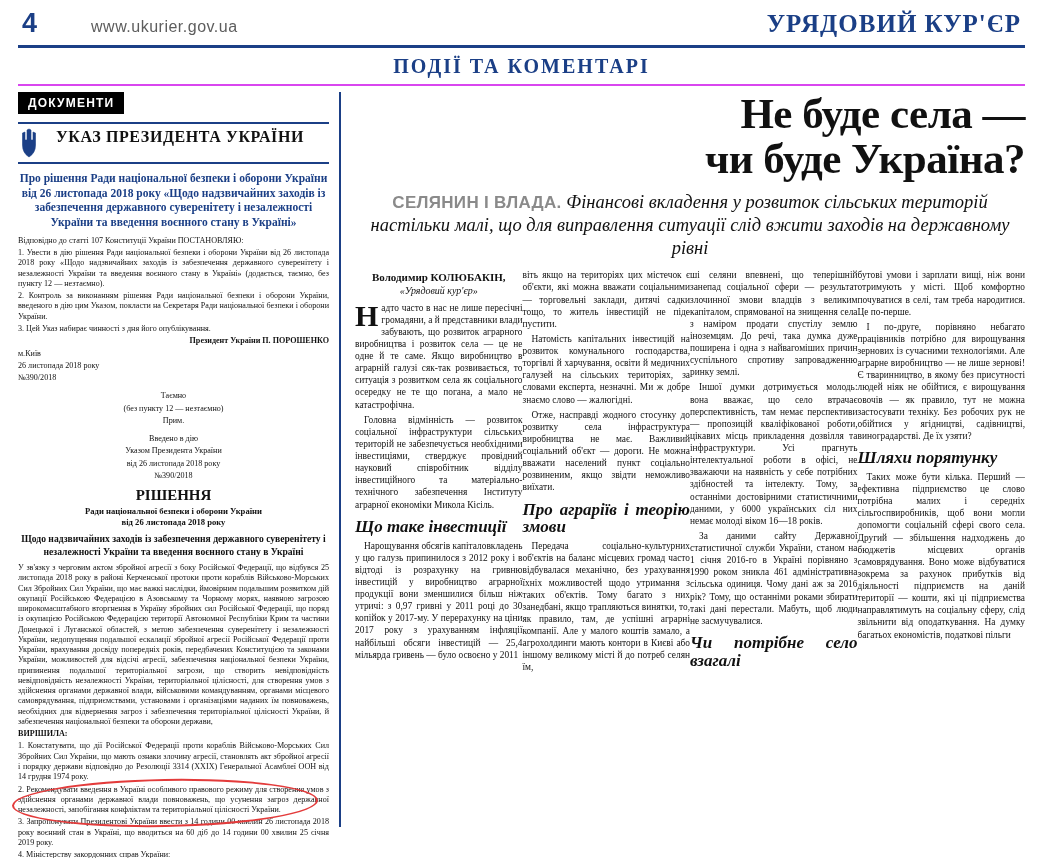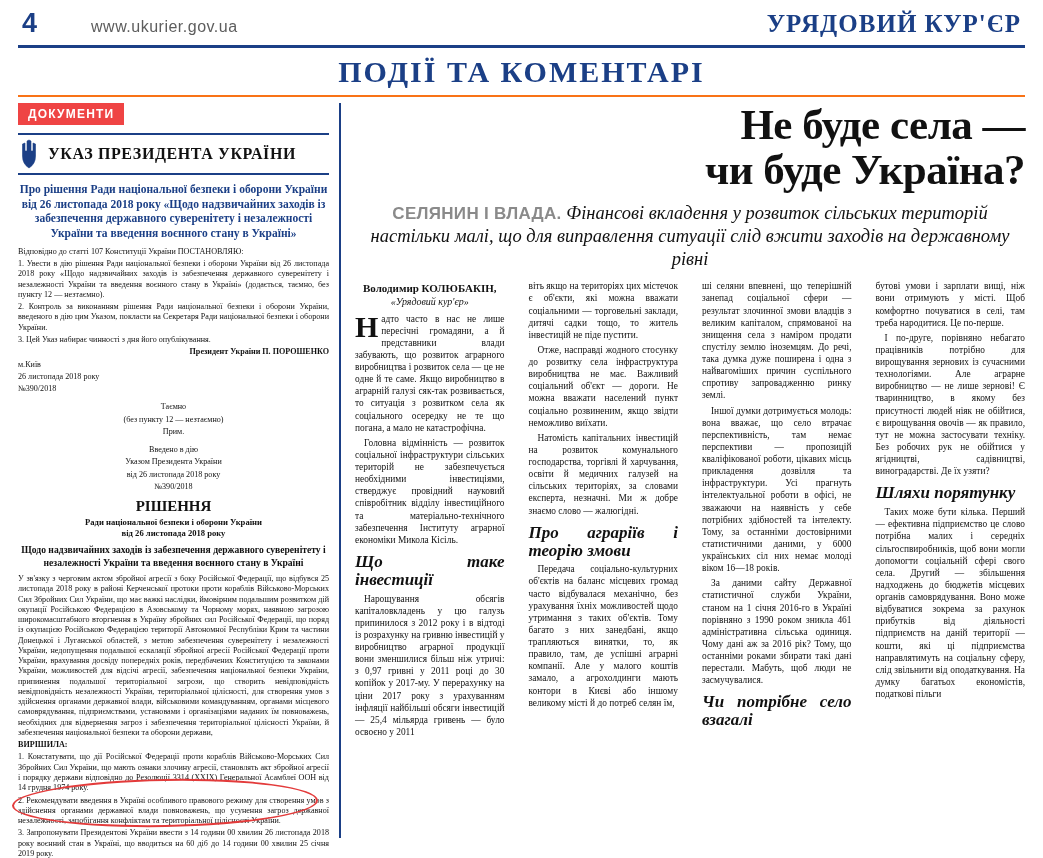--- a/index.html
+++ b/index.html
@@ -32,42 +32,42 @@
   .paper-name {
     font-family:"Liberation Serif", serif;
     font-size:25px; font-weight:bold; color:#1b3f86;
     letter-spacing:1px;
   }
 
   .section-title {
     text-align:center;
     font-family:"Liberation Serif", serif;
     font-weight:bold;
-    font-size:30px;
+    font-size:20px;
     color:#1b3f86;
     letter-spacing:2px;
     padding:7px 0 6px 0;
-    border-bottom:2px solid #f97316;
+    border-bottom:2px solid #d946ef;
   }
 
   
   .content { display:flex; margin-top:6px; height:735px; }
   .left-col { width:323px; padding-right:10px; border-right:2px solid #1b3f86; }
   .right-col { flex:1; padding-left:14px; }
 
   
   .doc-badge {
-    background:#ef4444; color:#fff;
+    background:#000000; color:#fff;
     font-family:"Liberation Sans", sans-serif;
     font-weight:bold; font-size:12px; letter-spacing:1.2px;
     padding:4px 10px; display:inline-block;
     margin-bottom:8px;
   }
   .decree-head {
-    display:flex; align-items:center; gap:8px;
+    display:flex; align-items:flex-start; gap:16px;
     border-top:2px solid #1b3f86;
     border-bottom:2px solid #1b3f86;
     padding:4px 0; margin-bottom:7px;
   }
   .trident { width:22px; height:30px; flex:0 0 22px; }
   .decree-title {
     font-family:"Liberation Serif", serif;
     font-size:16px; font-weight:bold; letter-spacing:0.6px;
   }
   .decree-sub {
@@ -122,21 +122,21 @@
     font-family:"Liberation Sans", sans-serif; font-size:17px;
     letter-spacing:0.3px;
   }
   .byline {
     text-align:center; font-size:11px; line-height:1.25; margin:2px 0 8px 0;
   }
   .byline .name { font-weight:bold; }
   .byline .org { font-style:italic; font-size:10px; }
 
   
-  .cols { display:flex; gap:24px; }
+  .cols { display:flex; gap:0; }
   .col { flex:1; font-size:9.4px; line-height:1.29; text-align:justify; hyphens:auto; }
   .col p { margin:0 0 3px 0; text-indent:9px; }
   .col p.noindent { text-indent:0; }
   .subhead {
     font-family:"Liberation Serif", serif;
     font-weight:bold; font-style:italic;
     font-size:17px; line-height:1.05;
     margin:7px 0 4px 0; text-indent:0;
   }
   .dropcap {
@@ -238,22 +238,22 @@
             <div class="org">«Урядовий кур'єр»</div>
           </div>
           <p class="noindent"><span class="dropcap">Н</span><span>адто часто в нас не лише пересічні громадяни, а й представники влади забувають, що розвиток аграрного виробництва і розвиток села — це не одне й те саме. Якщо виробництво в аграрній галузі сяк-так розвивається, то ситуація з розвитком села як соціального осередку не те що погана, а мало не катастрофічна.</span></p>
           <p>Головна відмінність — розвиток соціальної інфраструктури сільських територій не забезпечується необхідними інвестиціями, стверджує провідний науковий співробітник відділу інвестиційного та матеріально-технічного забезпечення Інституту аграрної економіки Микола Кісіль.</p>
           <div class="subhead">Що таке інвестиції</div>
           <p>Нарощування обсягів капіталовкладень у цю галузь припинилося з 2012 року і в відтоді із розрахунку на гривню інвестицій у виробництво аграрної продукції вони зменшилися більш ніж утричі: з 0,97 гривні у 2011 році до 30 копійок у 2017-му. У перерахунку на ціни 2017 року з урахуванням інфляції найбільші обсяги інвестицій — 25,4 мільярда гривень — було освоєно у 2011</p>
         </div>
 
         <div class="col">
           <p class="noindent">віть якщо на територіях цих містечок є об'єкти, які можна вважати соціальними — торговельні заклади, дитячі садки тощо, то житель інвестицій не піде пустити.</p>
+          <p>Натомість капітальних інвестицій на розвиток комунального господарства, торгівлі й харчування, освіти й медичних галузей на сільських територіях, за словами експерта, незначні. Ми ж добре знаємо слово — жалюгідні.</p>
           <p>Отже, насправді жодного стосунку до розвитку села інфраструктура виробництва не має. Важливий соціальний об'єкт — дороги. Не можна вважати населений пункт соціально розвиненим, якщо звідти неможливо виїхати.</p>
-          <p>Натомість капітальних інвестицій на розвиток комунального господарства, торгівлі й харчування, освіти й медичних галузей на сільських територіях, за словами експерта, незначні. Ми ж добре знаємо слово — жалюгідні.</p>
           <div class="subhead">Про аграріїв і теорію змови</div>
           <p>Передача соціально-культурних об'єктів на баланс місцевих громад часто відбувалася механічно, без урахування їхніх можливостей щодо утримання з таких об'єктів. Тому багато з них занедбані, якщо трапляються винятки, то, як правило, там, де успішні аграрні компанії. Але у малого коштів замало, а агрохолдинги мають контори в Києві або іншому великому місті й до потреб селян їм,</p>
         </div>
 
         <div class="col">
           <p class="noindent">ші селяни впевнені, що теперішній занепад соціальної сфери — результат злочинної змови владців з великим капіталом, спрямованої на знищення села з наміром продати спустілу землю іноземцям. До речі, така думка дуже поширена і одна з найвагоміших причин суспільного спротиву запровадженню ринку землі.</p>
           <p>Іншої думки дотримується молодь: вона вважає, що село втрачає перспективність, там немає перспективи — пропозицій кваліфікованої роботи, цікавих місць прикладення дозвілля та інфраструктури. Усі прагнуть інтелектуальної роботи в офісі, не зважаючи на наявність у себе потрібних здібностей та інтелекту. Тому, за останніми достовірними статистичними даними, у 6000 українських сіл них немає молоді віком 16—18 років.</p>
           <p>За даними сайту Державної статистичної служби України, станом на 1 січня 2016-го в Україні порівняно з 1990 роком зникла 461 адміністративна сільська одиниця. Чому дані аж за 2016 рік? Тому, що останніми роками збирати такі дані перестали. Мабуть, щоб люди не засмучувалися.</p>
           <div class="subhead">Чи потрібне село взагалі</div>
         </div>

